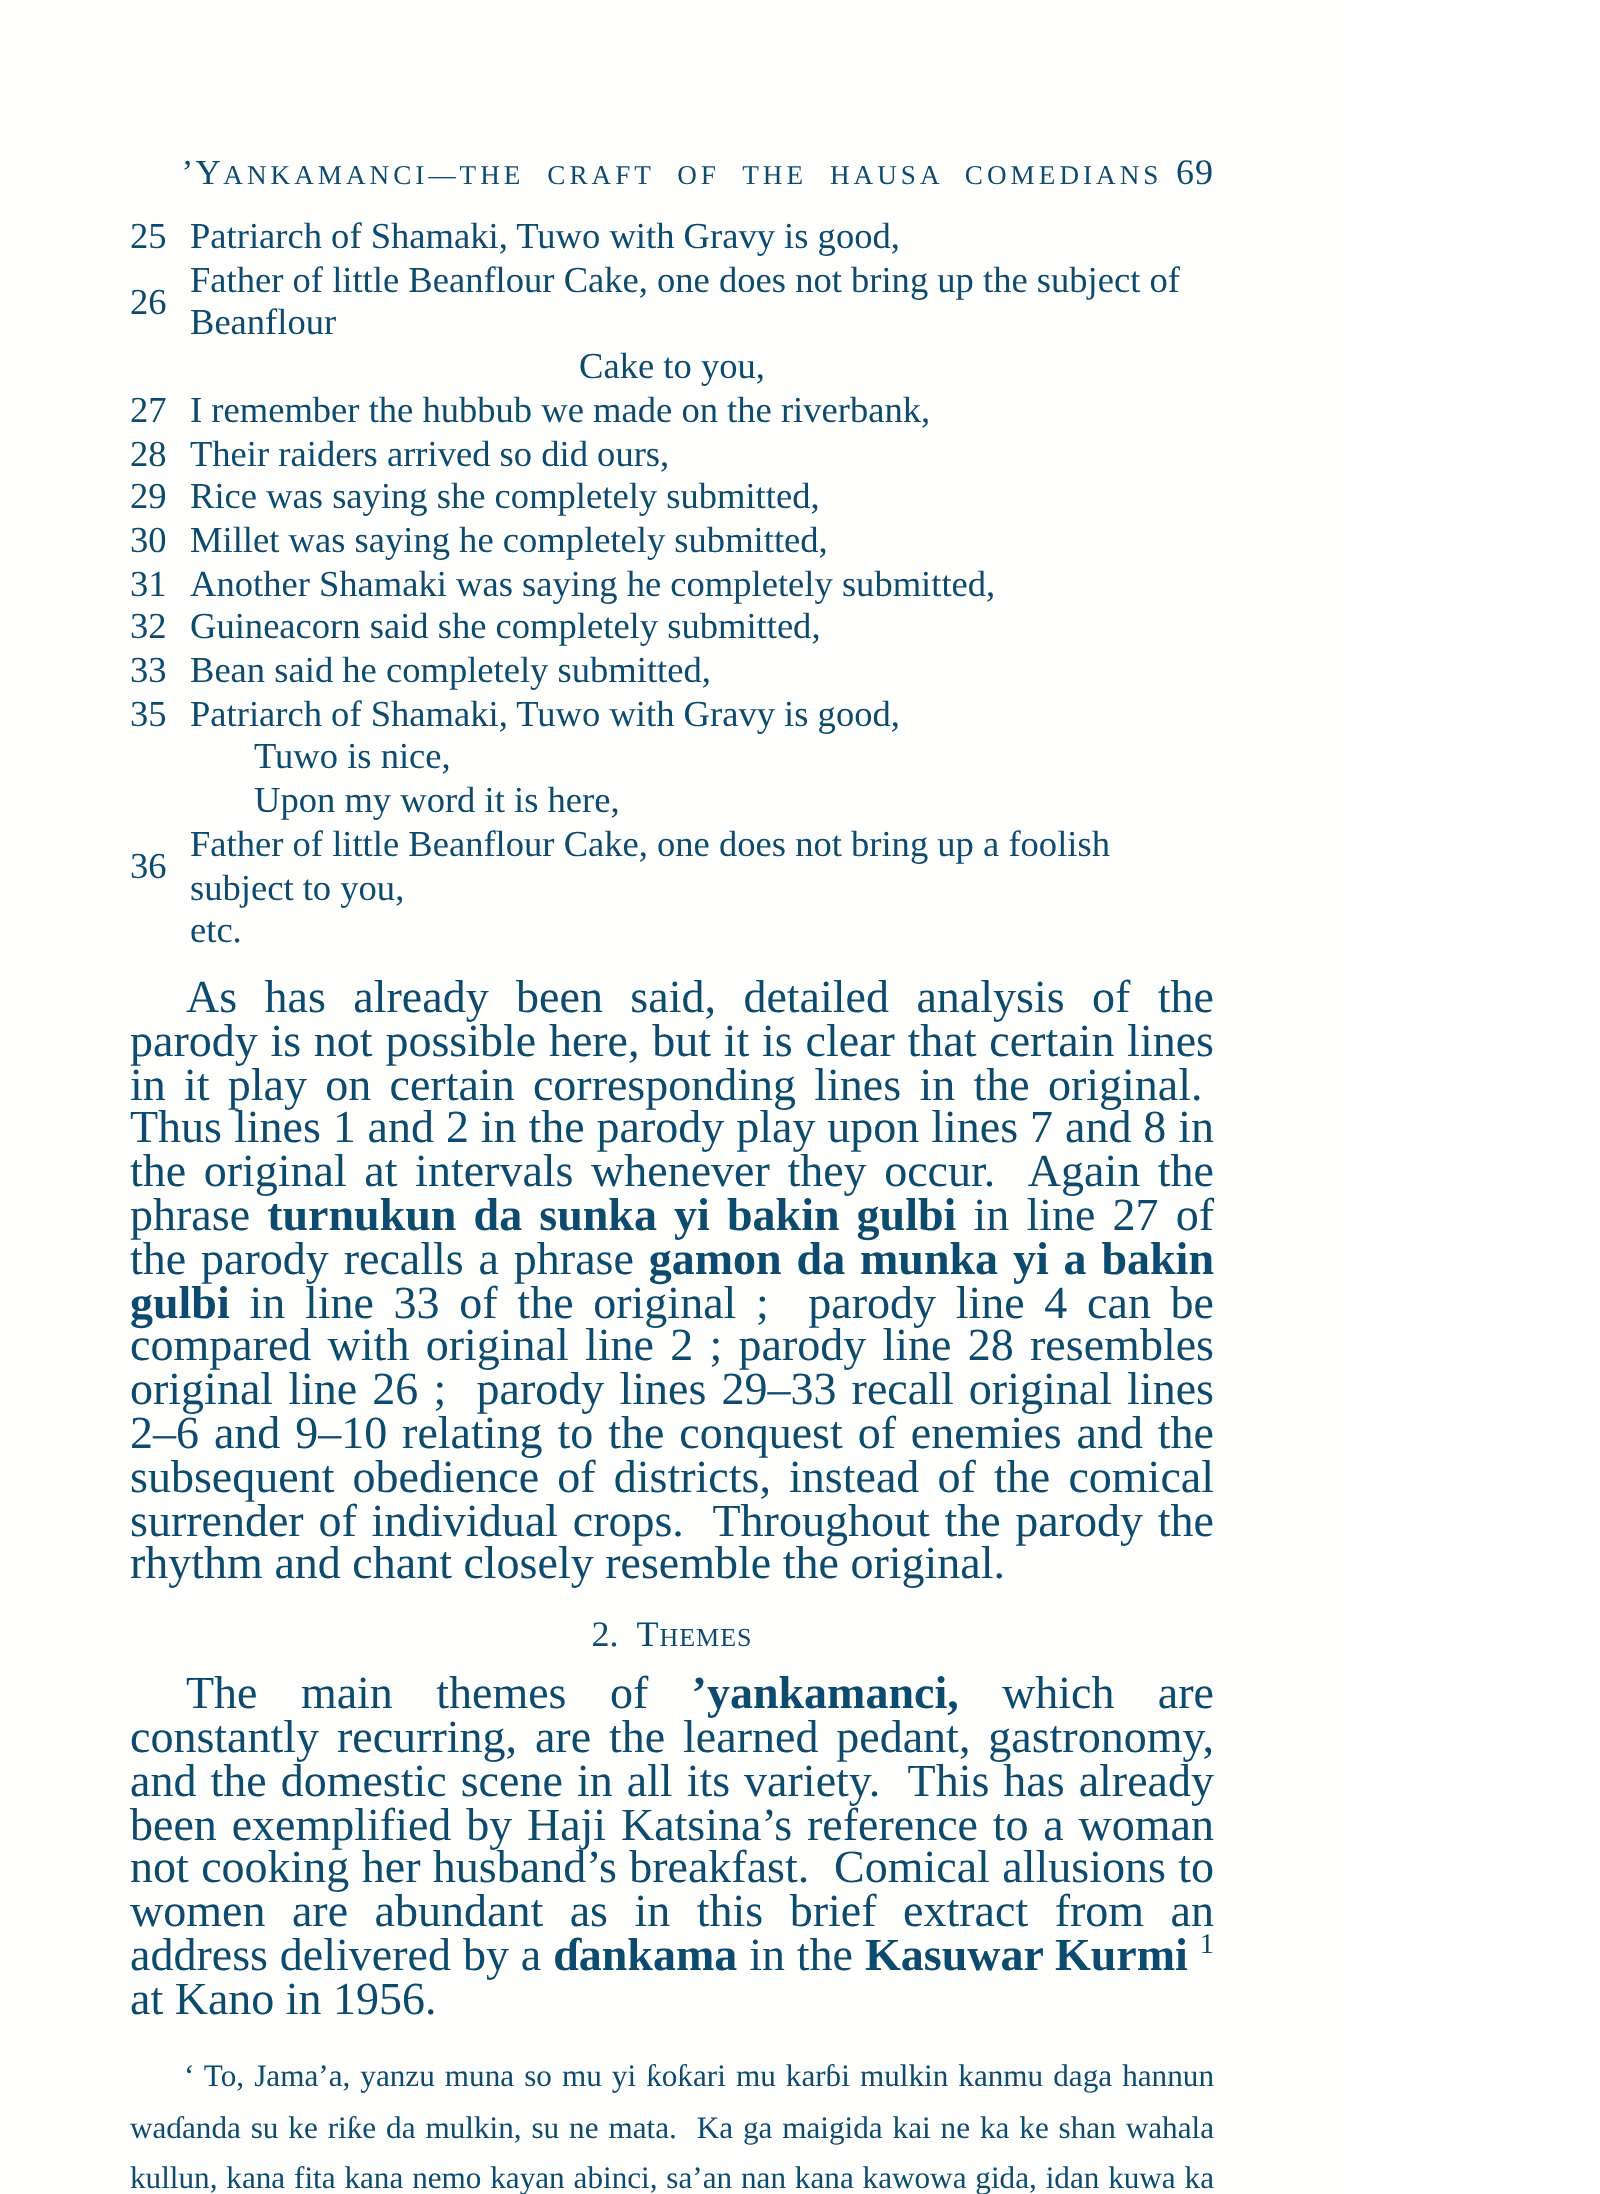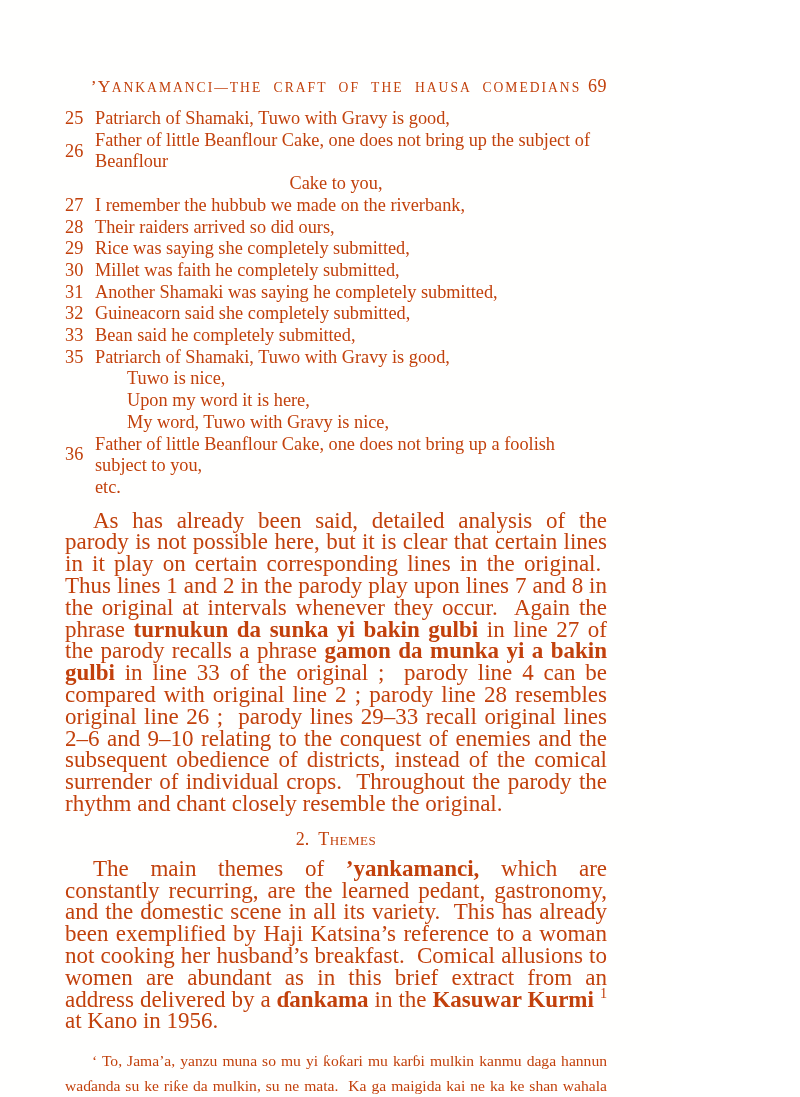--- a/index.html
+++ b/index.html
@@ -1,21 +1,21 @@
 <!DOCTYPE html>
 <html><head>
 <meta charset="utf-8">
 <style>
   html,body{margin:0;padding:0;background:#ffffff;}
   .page{
     width:672px;height:1097px;
     background:#fffffe;
     overflow:hidden;
     font-family:"Liberation Serif","DejaVu Serif",serif;
-    color:#c2410c;
+    color:#0c4a6e;
     position:relative;
   }
   .content{padding:76px 65px 0 65px;}
 
   
   .pagehead{position:relative;text-align:center;height:20px;margin-bottom:12px;white-space:nowrap;}
   .pagehead .title{font-size:17.5px;letter-spacing:1.2px;}
   .pagehead .title .small{font-size:13.6px;letter-spacing:2px;word-spacing:6px;}
   .pagehead .pagenum{position:absolute;right:0;top:0;font-size:18px;letter-spacing:.5px;}
 
@@ -85,41 +85,40 @@
         <div class="vline">
           <span class="num">28</span>
           <span class="vtext">Their raiders arrived so did ours,</span>
         </div>
         <div class="vline">
           <span class="num">29</span>
           <span class="vtext">Rice was saying she completely submitted,</span>
         </div>
         <div class="vline">
           <span class="num">30</span>
-          <span class="vtext">Millet was faith he completely submitted,</span>
+          <span class="vtext">Millet was saying he completely submitted,</span>
         </div>
         <div class="vline">
           <span class="num">31</span>
           <span class="vtext">Another Shamaki was saying he completely submitted,</span>
         </div>
         <div class="vline">
           <span class="num">32</span>
           <span class="vtext">Guineacorn said she completely submitted,</span>
         </div>
         <div class="vline">
           <span class="num">33</span>
           <span class="vtext">Bean said he completely submitted,</span>
         </div>
         <div class="vline">
           <span class="num">35</span>
           <span class="vtext">Patriarch of Shamaki, Tuwo with Gravy is good,</span>
         </div>
         <div class="vline indent">Tuwo is nice,</div>
         <div class="vline indent">Upon my word it is here,</div>
-        <div class="vline indent">My word, Tuwo with Gravy is nice,</div>
         <div class="vline">
           <span class="num">36</span>
           <span class="vtext">Father of little Beanflour Cake, one does not bring up a foolish subject to you,</span>
         </div>
         <div class="vline cont">etc.</div>
       </section>
 
     <p class="para first"><span>As has already been said, detailed analysis of the parody is not possible here, but it is clear that certain lines in it play on certain corresponding lines in the original.&nbsp; Thus lines 1 and 2 in the parody play upon lines 7 and 8 in the original at intervals whenever they occur.&nbsp; Again the phrase </span><span class="b">turnukun da sunka yi bakin gulbi</span><span> in line 27 of the parody recalls a phrase </span><span class="b">gamon da munka yi a bakin gulbi</span><span> in line 33 of the original&nbsp;;&nbsp; parody line 4 can be compared with original line 2&nbsp;; parody line 28 resembles original line 26&nbsp;;&nbsp; parody lines 29–33 recall original lines 2–6 and 9–10 relating to the conquest of enemies and the subsequent obedience of districts, instead of the comical surrender of individual crops.&nbsp; Throughout the parody the rhythm and chant closely resemble the original.</span></p>
 
     <h2 class="secheading"><span>2. </span><span class="sc">Themes</span></h2>

